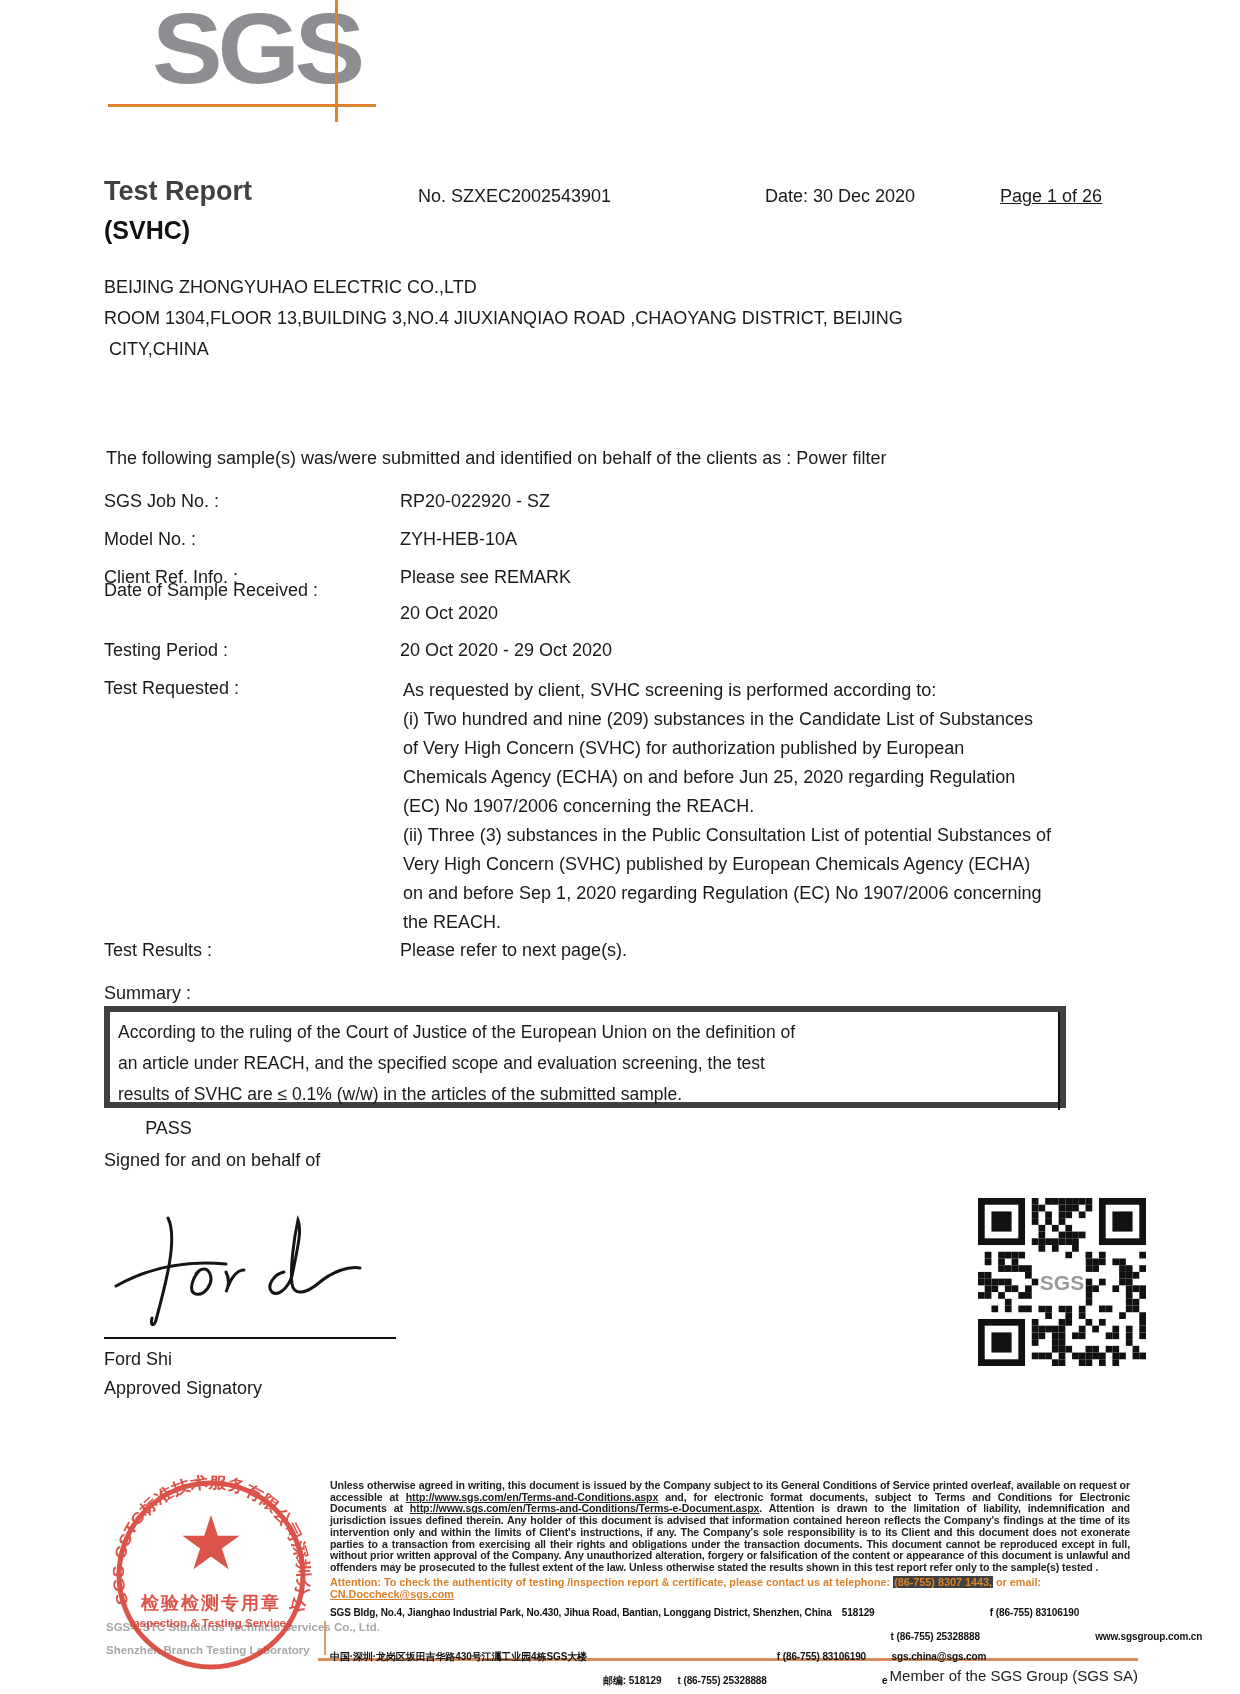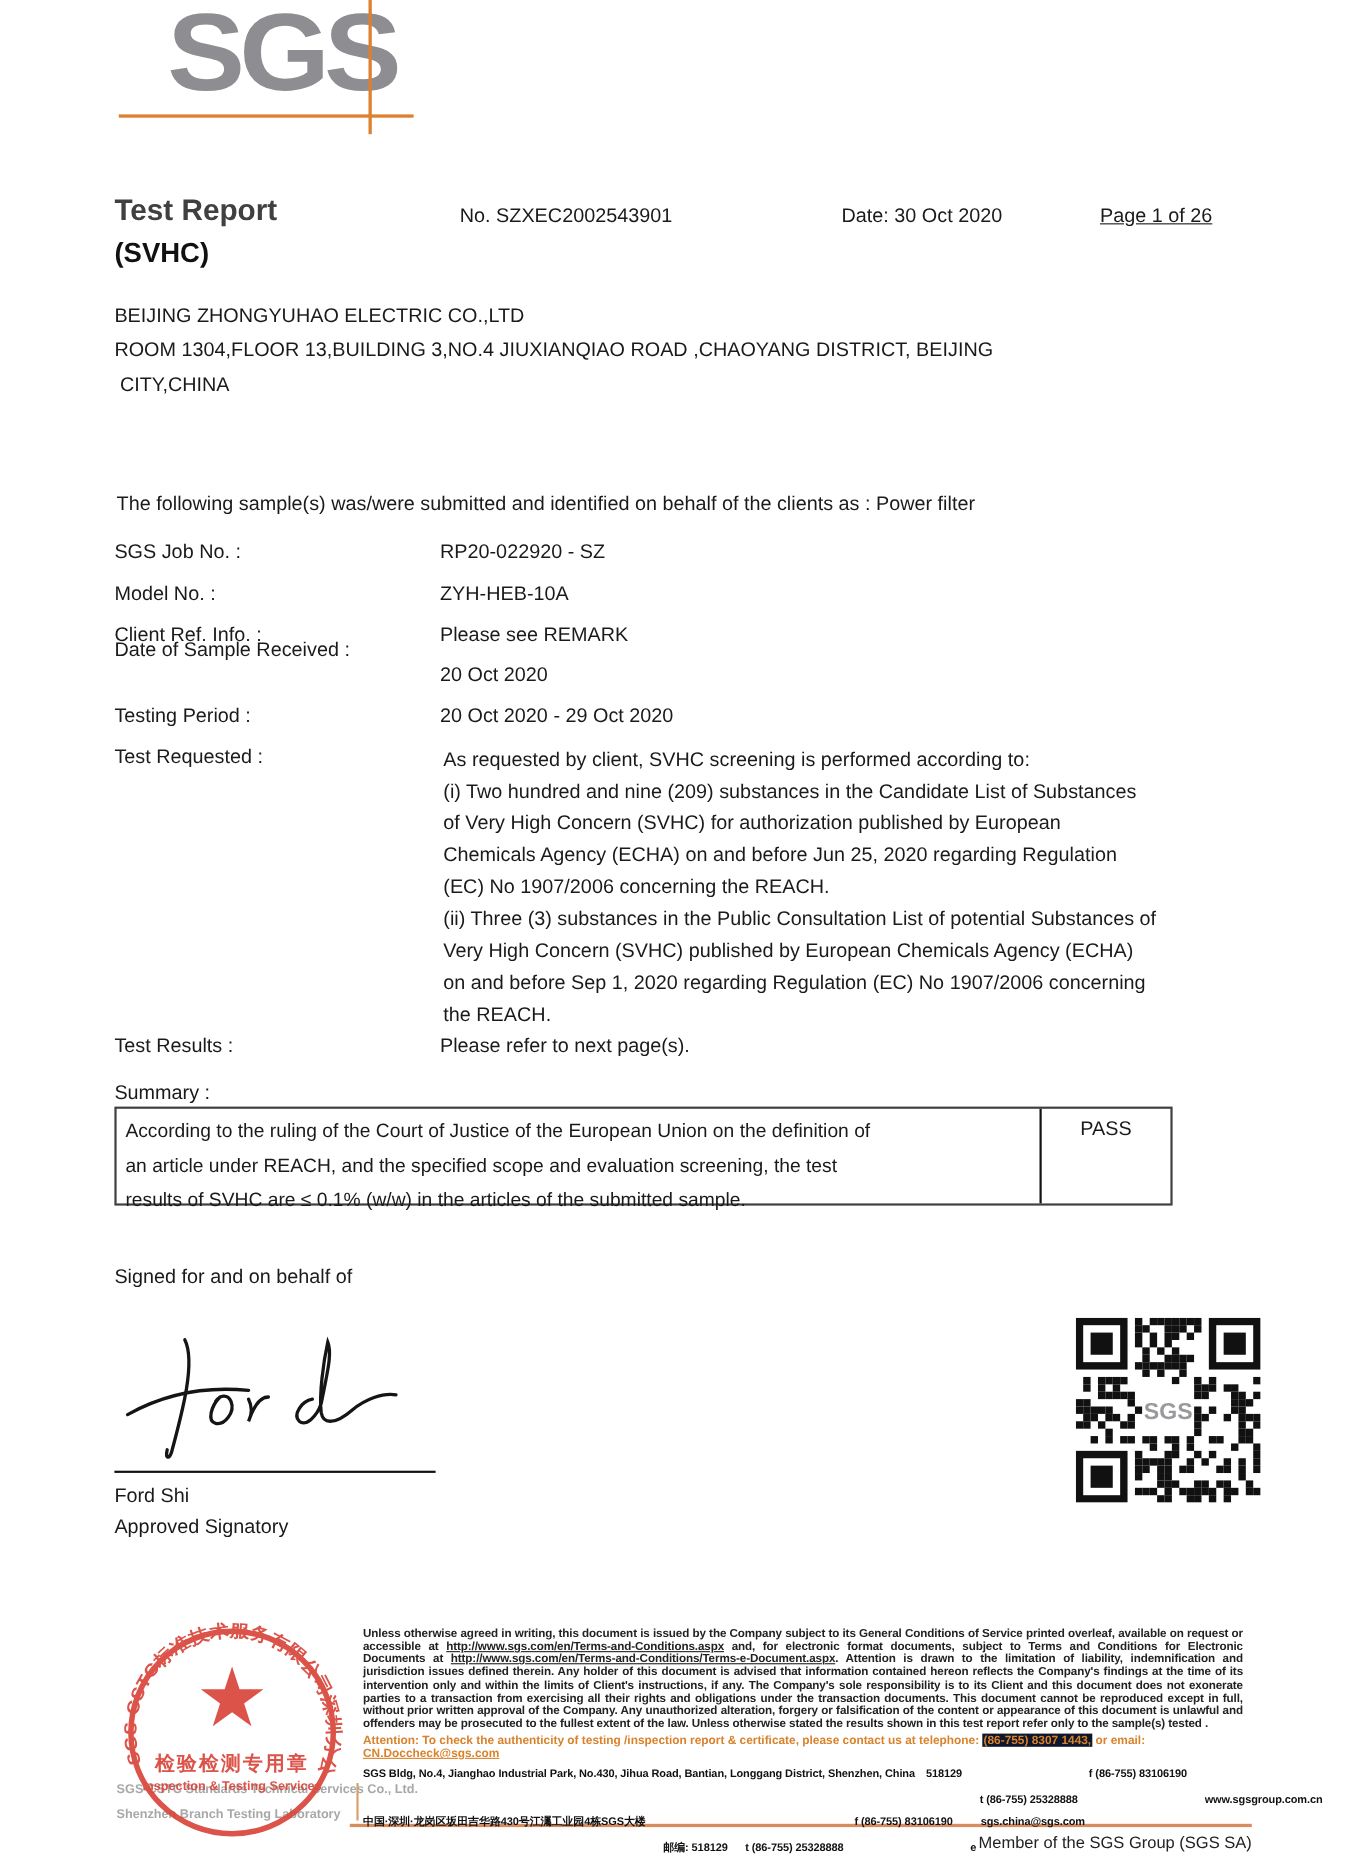--- a/index.html
+++ b/index.html
@@ -22,64 +22,64 @@
   .client .name { font-weight:400; }
 
   .intro { position:absolute; left:106px; top:448px; font-size:18px; }
   .flabel { position:absolute; left:104px; font-size:18px; }
   .fvalue { position:absolute; left:400px; font-size:18px; }
 
   .tr-paras { position:absolute; left:403px; top:676px; width:700px; font-size:18px; line-height:29px; }
   .tr-paras div { white-space:pre-wrap; }
 
   .summary-label { position:absolute; left:104px; top:983px; font-size:18px; }
-  .summary-box { position:absolute; left:104px; top:1006px; width:962px; height:90px;
-    border:2px solid #404040; display:flex; }
+  .summary-box { position:absolute; left:104px; top:1006px; width:962px; height:102px;
+    border:6px solid #404040; display:flex;flex-direction:column; }
   .summary-box .stmt { flex:1; padding:5px 10px 0 8px; font-size:17.5px; line-height:31px; white-space:pre-wrap; border-right:2px solid #111; }
   .summary-box .result { width:117px; text-align:center; padding-top:8px; font-size:18px; }
 
   .signed1 { position:absolute; left:104px; top:1150px; font-size:18px; }
   .signed2 { position:absolute; left:104px; top:1178px; font-size:18px; }
   .sig-svg { position:absolute; left:108px; top:1208px; }
   .sig-line { position:absolute; left:104px; top:1337px; width:292px; height:2px; background:#111; }
   .sig-name { position:absolute; left:104px; top:1349px; font-size:18px; }
   .sig-role { position:absolute; left:104px; top:1378px; font-size:18px; }
 
   .qr-wrap { position:absolute; left:978px; top:1198px; width:168px; height:168px; }
 
   .stamp-svg { position:absolute; left:93px; top:1457px; opacity:0.92; z-index:3; }
   .stamp-co1 { position:absolute; left:106px; top:1621px; font-size:11.5px; font-weight:700; color:#a8a8a8; white-space:nowrap; z-index:1; }
   .stamp-co2 { position:absolute; left:106px; top:1644px; font-size:11.5px; font-weight:700; color:#a8a8a8; white-space:nowrap; z-index:1; }
 
   .footer-col { position:absolute; left:330px; top:1480px; width:800px; z-index:2; }
   .terms { font-size:10.6px; line-height:11.7px; text-align:justify; color:#222; font-weight:700; letter-spacing:-0.1px; }
   .terms .url { text-decoration:underline; }
   .attention { margin-top:2px; font-size:10.8px; line-height:12.5px; font-weight:700; color:#d9822b; }
-  .attention .phone { background:#0f172a; padding:0 1px; }
+  .attention .phone { background:#404040; padding:0 1px; }
   .attention .mail { text-decoration:underline; }
   .addr { margin-top:4px; font-size:10px; font-weight:700; letter-spacing:-0.1px; line-height:16px; color:#111; display:flex; white-space:nowrap; }
   .addr .m10 { margin-left:10px; } .addr .m16 { margin-left:16px;margin-top:24px; } .addr .m4 { margin-left:4px; }
 
   .addr-bar { position:absolute; left:324px; top:1621px; width:2px; height:34px; background:#d9a06a; }
   .foot-rule { position:absolute; left:318px; top:1658px; width:820px; height:3px; background:#d98d5f; }
   .member { position:absolute; right:102px; top:1667px; font-size:15px; color:#222; }
 </style>
 </head>
 <body>
 
 <div class="page">
 
   <div class="logo-text">SGS</div>
   <div class="mark-h"></div>
   <div class="mark-v"></div>
 
   <div class="title">Test Report</div>
   <div class="subtitle">(SVHC)</div>
   <div class="meta no">No. SZXEC2002543901</div>
-  <div class="meta date">Date: 30 Oct 2020</div>
+  <div class="meta date">Date: 30 Dec 2020</div>
   <div class="meta pg">Page 1 of 26</div>
 
   <div class="client"><span class="name">BEIJING ZHONGYUHAO ELECTRIC CO.,LTD</span>
 <span>ROOM 1304,FLOOR 13,BUILDING 3,NO.4 JIUXIANQIAO ROAD ,CHAOYANG DISTRICT, BEIJING
  CITY,CHINA</span></div>
 
   <div class="intro">The following sample(s) was/were submitted and identified on behalf of the clients as : Power filter</div>
 
   <div class="flabel" style="top:491px">SGS Job No. :</div>
   <div class="fvalue" style="top:491px">RP20-022920 - SZ</div>

